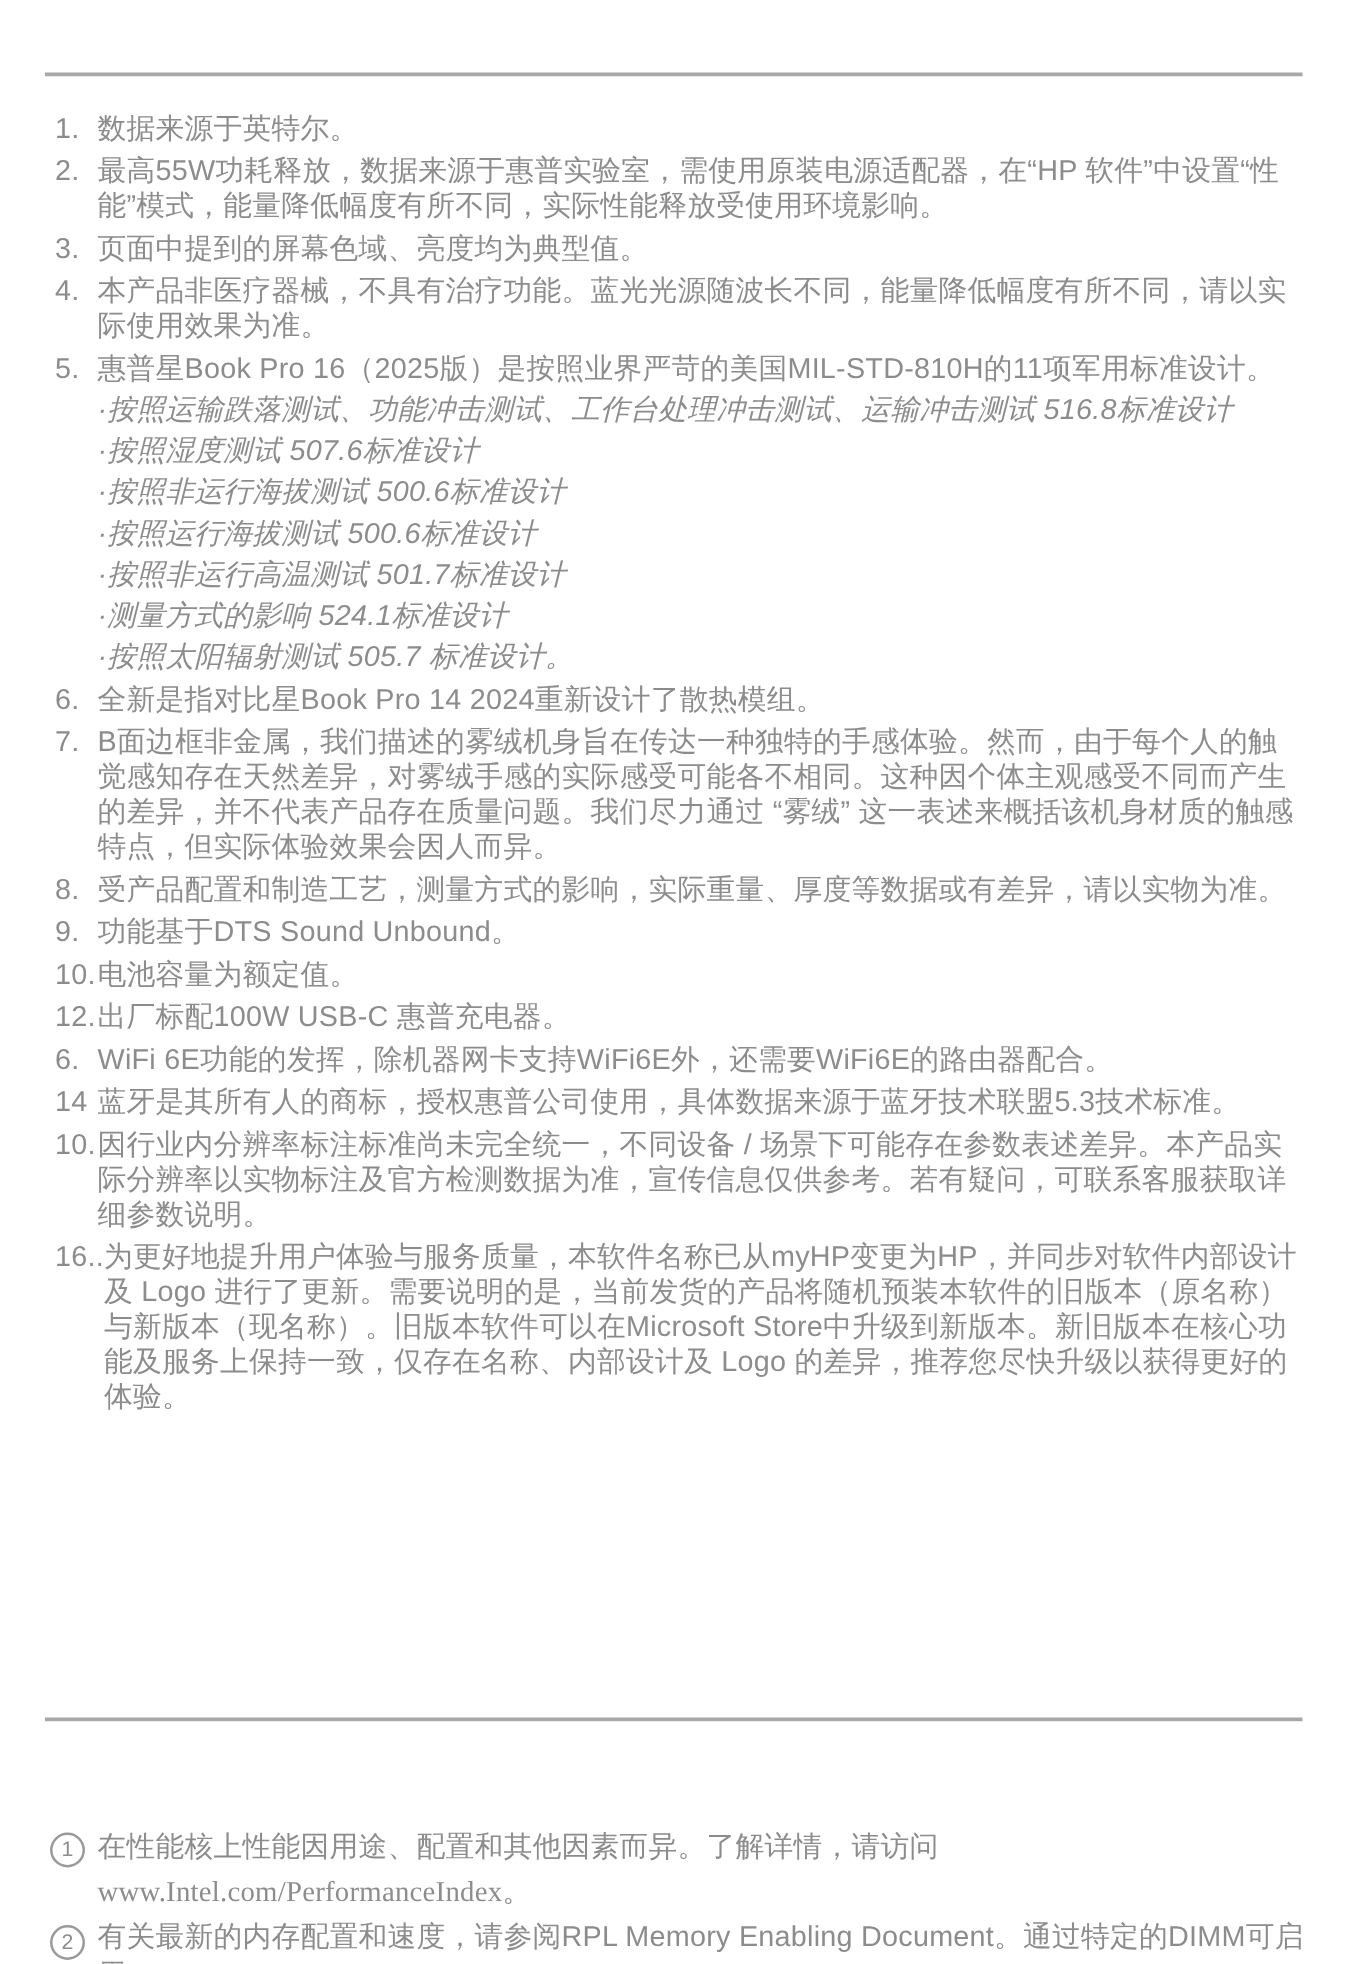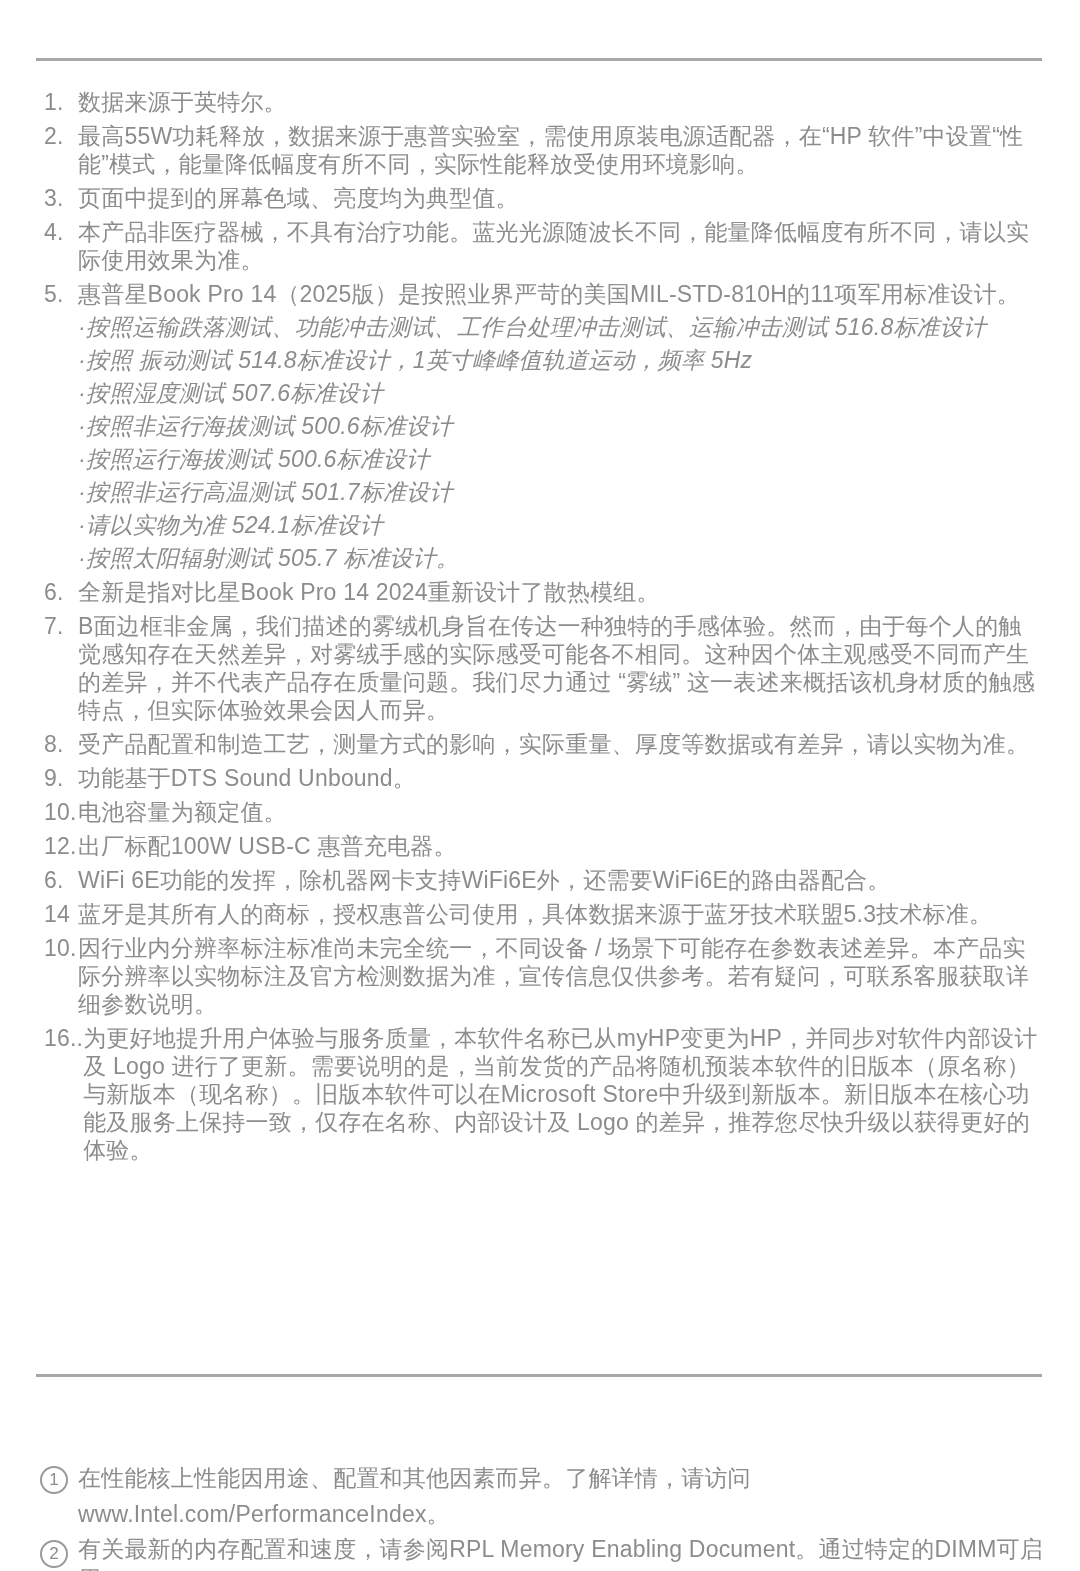--- a/index.html
+++ b/index.html
@@ -20,21 +20,21 @@
   .note{display:flex;margin-bottom:6px;}
   .note-num{flex:0 0 34px;}
   .note-text{flex:1;}
   .sub-line{margin-top:5px;font-style:italic;}
   .footnotes{
     position:absolute;top:1460px;left:40px;width:1004px;
     font-size:23px;letter-spacing:0.2px;color:#8c8c8c;
   }
   .footnote{display:flex;}
   .footnote .fn-lines{flex:1;}
-  .fn1 .fn-line{line-height:36px;}
+  .fn1 .fn-line{line-height:36px;font-family:Liberation Serif, serif;}
   .fn2{margin-top:2px;}
   .fn2 .fn-line{line-height:30px;}
   .fn-circle{
     flex:0 0 28px;width:28px;height:28px;box-sizing:border-box;
     margin:6px 10px 0 0;border:2px solid #9a9a9a;border-radius:50%;
     font-size:17px;line-height:24px;text-align:center;color:#8c8c8c;
   }
 </style>
 </head>
 <body>
@@ -62,28 +62,27 @@
       </li>
       <li class="note">
         <span class="note-num">4.</span>
         <div class="note-text">
           <div>本产品非医疗器械，不具有治疗功能。蓝光光源随波长不同，能量降低幅度有所不同，请以实际使用效果为准。</div>
         </div>
       </li>
       <li class="note">
         <span class="note-num">5.</span>
         <div class="note-text">
-          <div>惠普星Book Pro 14（2025版）是按照业界严苛的美国MIL-STD-810H的11项军用标准设计。</div>
+          <div>惠普星Book Pro 16（2025版）是按照业界严苛的美国MIL-STD-810H的11项军用标准设计。</div>
           <div class="sub-line">·按照运输跌落测试、功能冲击测试、工作台处理冲击测试、运输冲击测试 516.8标准设计</div>
-          <div class="sub-line">·按照 振动测试 514.8标准设计，1英寸峰峰值轨道运动，频率 5Hz</div>
           <div class="sub-line">·按照湿度测试 507.6标准设计</div>
           <div class="sub-line">·按照非运行海拔测试 500.6标准设计</div>
           <div class="sub-line">·按照运行海拔测试 500.6标准设计</div>
           <div class="sub-line">·按照非运行高温测试 501.7标准设计</div>
-          <div class="sub-line">·请以实物为准 524.1标准设计</div>
+          <div class="sub-line">·测量方式的影响 524.1标准设计</div>
           <div class="sub-line">·按照太阳辐射测试 505.7 标准设计。</div>
         </div>
       </li>
       <li class="note">
         <span class="note-num">6.</span>
         <div class="note-text">
           <div>全新是指对比星Book Pro 14 2024重新设计了散热模组。</div>
         </div>
       </li>
       <li class="note">

